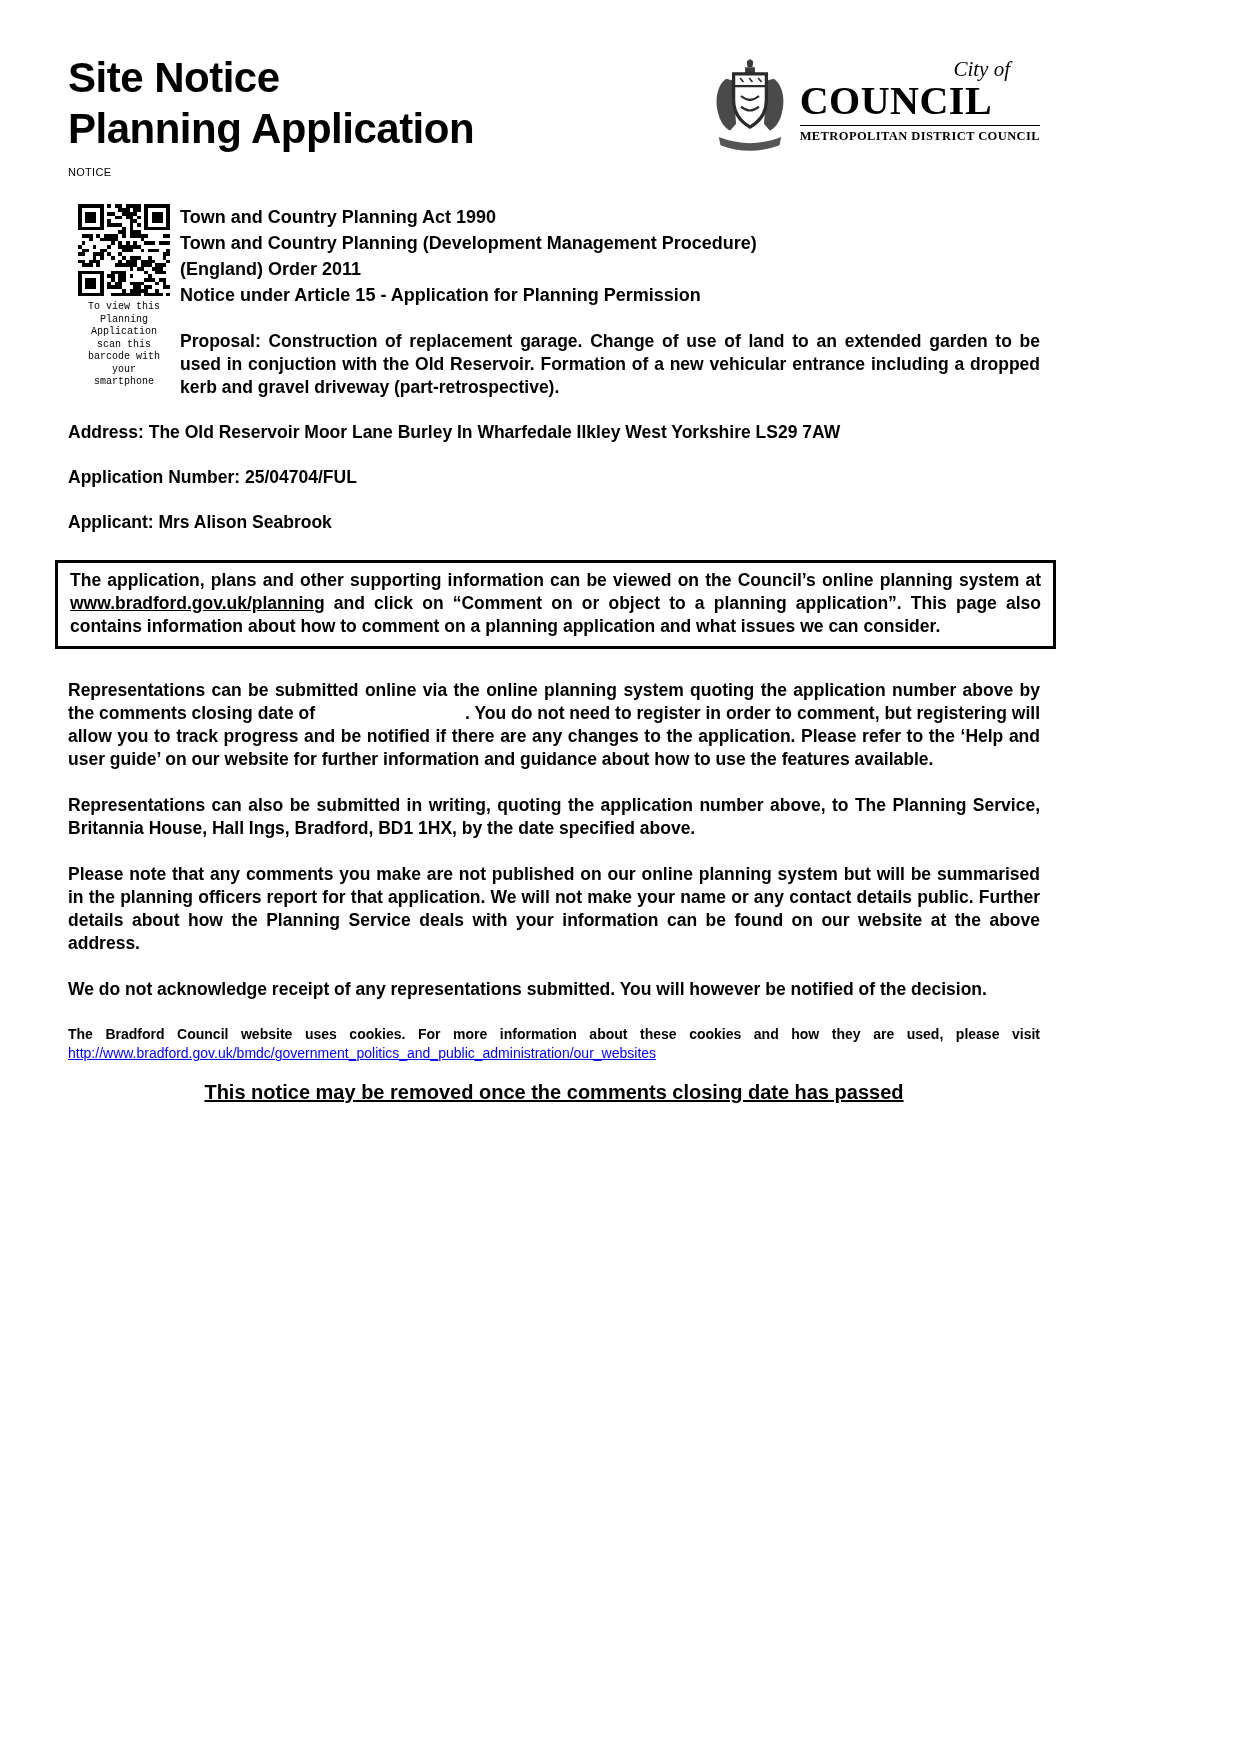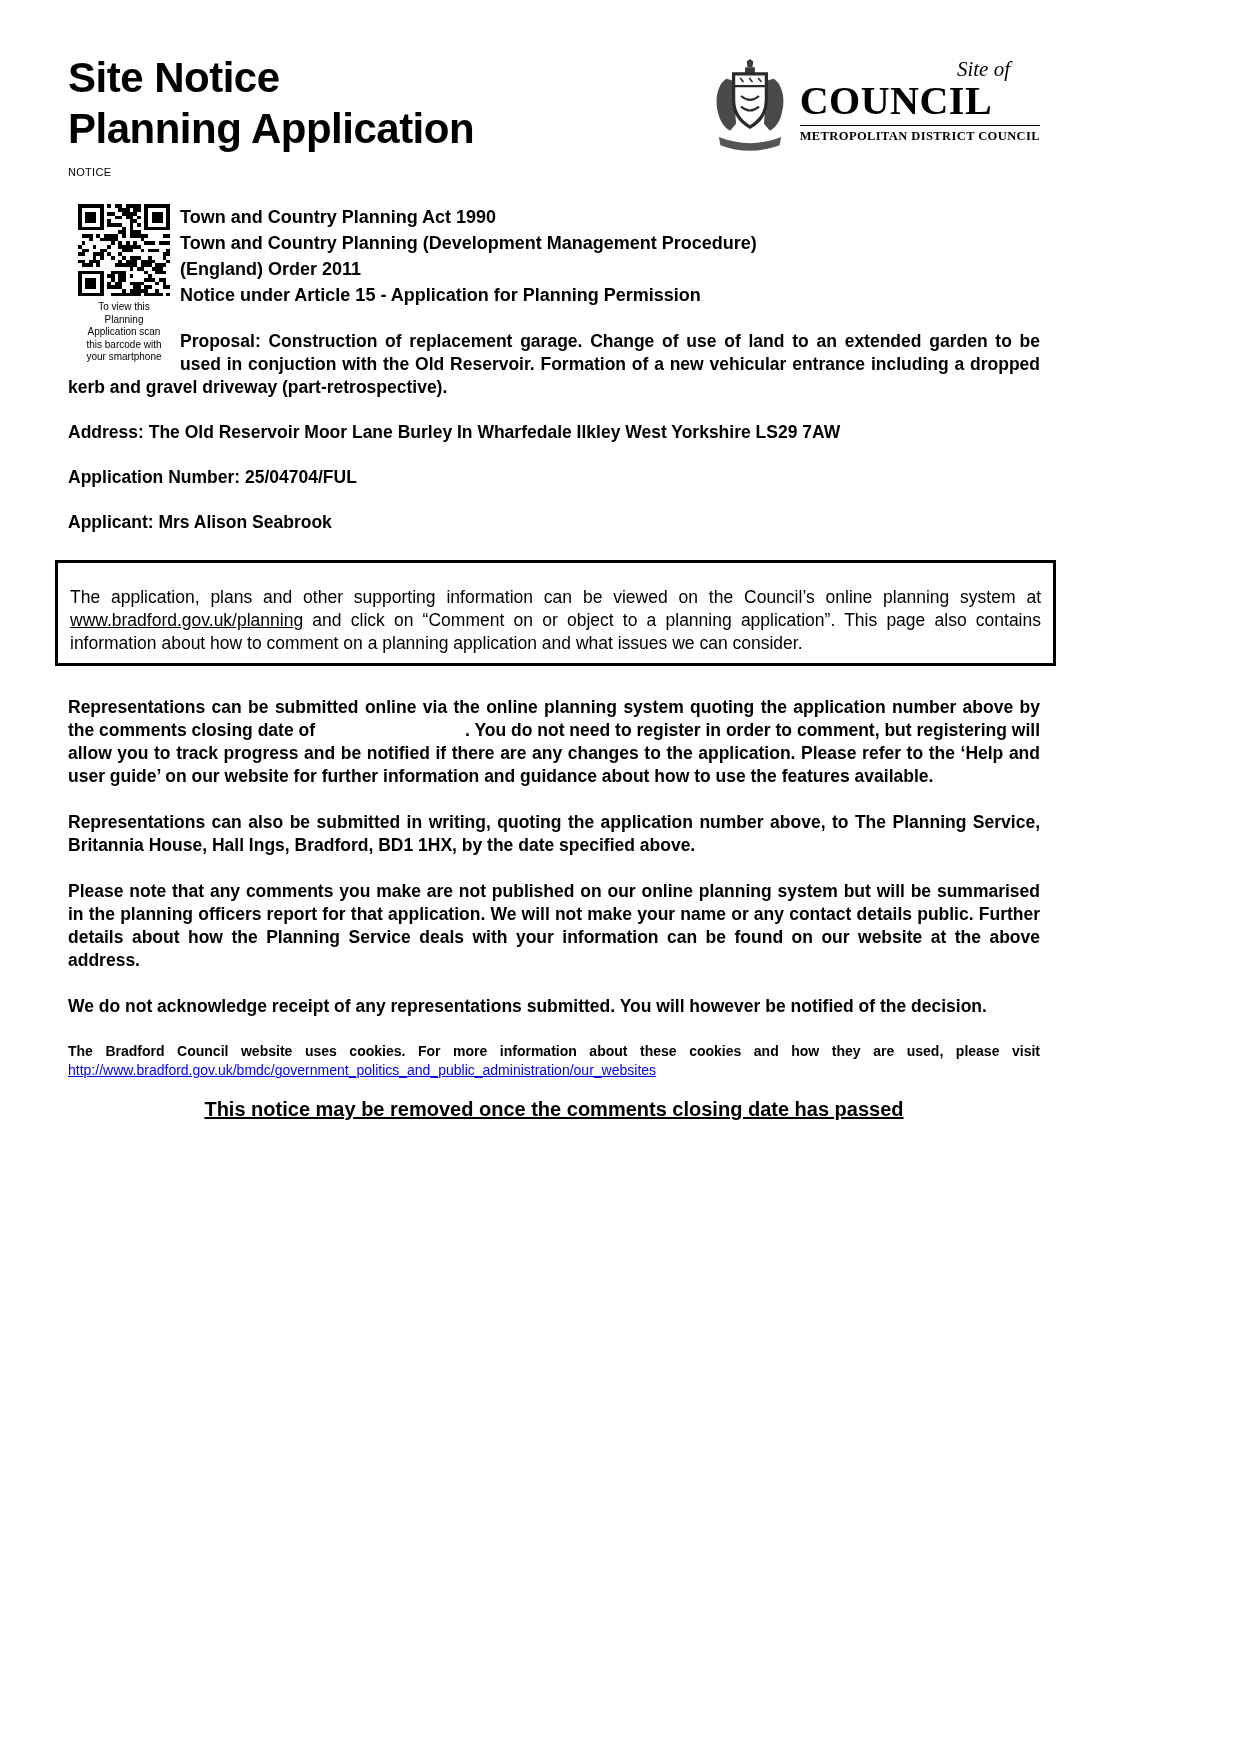--- a/index.html
+++ b/index.html
@@ -39,35 +39,35 @@
 
   .qr-block { float: left; width: 112px; text-align: center; }
   .qr {
     width: 92px; height: 92px; margin: 0 auto;
     display: grid;
     grid-template-columns: repeat(25, 1fr);
     grid-template-rows: repeat(25, 1fr);
     background: #fff;
   }
   .qr div { background: #000; }
-  .qr-caption { font-size: 10px; line-height: 1.25; margin: 5px auto 0; width: 88px; }
+  .qr-caption { font-size: 10px; line-height: 1.25; margin: 5px auto 0; width: 88px; font-family: Liberation Mono, monospace; }
 
   .legal p { margin: 0; font-weight: 700; font-size: 18px; line-height: 26px; max-width: 762px; }
 
   .para { margin: 22px 0 0 0; font-weight: 700; font-size: 17.5px; line-height: 23px; }
   .date-line { margin-top: 20px; }
   .j { text-align: justify; }
 
   .date-blank { display: inline-block; width: 150px; }
 
   .viewing-box {
     border: 3px solid #000;
     margin: 26px -16px 0 -13px;
-    padding: 23px 12px 8px 12px;
-    font-weight: 400; font-size: 17.5px; line-height: 23px;
+    padding: 6px 12px 8px 12px;
+    font-weight: 700; font-size: 17.5px; line-height: 23px;
     text-align: justify;
   }
   .viewing-box .black-link { color: #000; text-decoration: underline; }
   .online-para { margin-top: 30px; }
   .next-para { margin-top: 23px; }
 
   .cookies {
     margin: 24px 0 0 0;
     font-weight: 700; font-size: 14px; line-height: 19px;
     text-align: justify;
@@ -101,21 +101,21 @@
           <path d="M21 24 c-11 7 -15 27 -9 45 c3 9 8 16 14 18 l7 -8 l-4 -53 z" fill="#4a4a4a"></path>
           <path d="M79 24 c11 7 15 27 9 45 c-3 9 -8 16 -14 18 l-7 -8 l4 -53 z" fill="#4a4a4a"></path>
           <path d="M30 18 h40 v32 c0 16 -8 26 -20 33 c-12 -7 -20 -17 -20 -33 z" fill="#ffffff" stroke="#2b2b2b" stroke-width="4"></path>
           <path d="M30 33 h40" stroke="#2b2b2b" stroke-width="2.5" fill="none"></path>
           <path d="M38 23 l4 5 m7 -5 l4 5 m7 -5 l4 5" stroke="#2b2b2b" stroke-width="2" fill="none"></path>
           <path d="M39 45 c7 6 15 6 22 0 m-22 13 c7 6 15 6 22 0" stroke="#2b2b2b" stroke-width="2.5" fill="none"></path>
           <path d="M12 95 c26 10 50 10 76 0 l-2 10 c-24 9 -48 9 -72 0 z" fill="#555555"></path>
         </svg>
       </div>
       <div class="logo-text">
-        <div class="city-of">Site of</div>
+        <div class="city-of">City of</div>
         <div class="brand">COUNCIL</div>
         <div class="brand-sub">METROPOLITAN DISTRICT COUNCIL</div>
       </div>
     </div>
   </div>
 
   <div class="content">
 
     <div class="qr-block">
       <div class="qr" id="qr">

